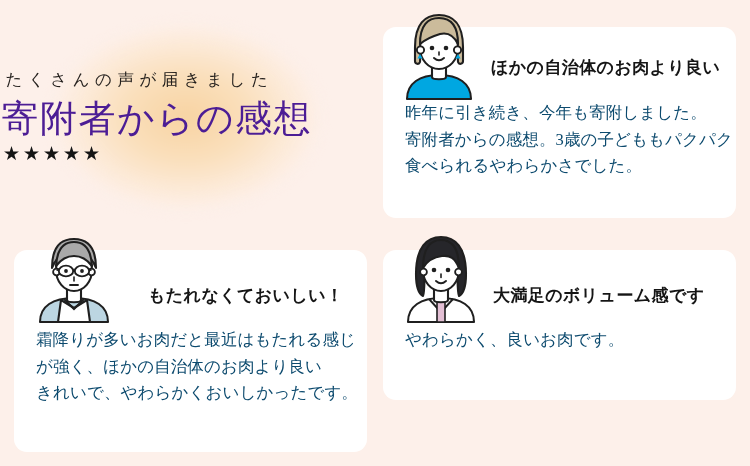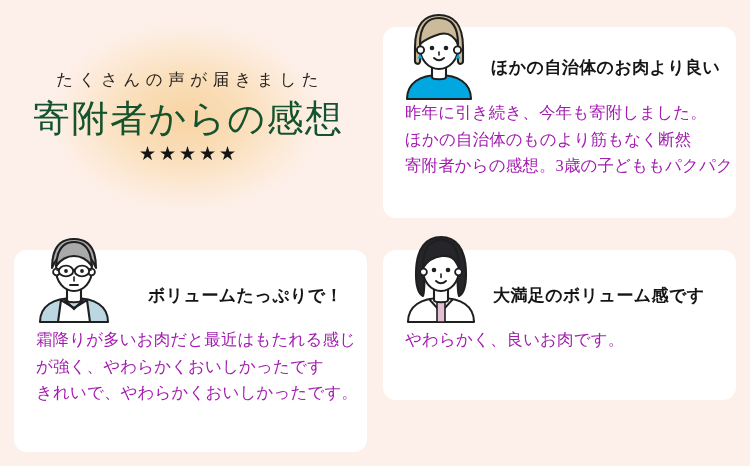--- a/index.html
+++ b/index.html
@@ -53,21 +53,20 @@
   }
 
   .title-inner {
     position: absolute;
     left: 0;
     top: 0;
     width: 375px;
     height: 233px;
     display: flex;
     flex-direction: column;
-    align-items: center;
     justify-content: center;
   }
 
   .eyebrow {
     font-family: "DejaVu Sans", "Liberation Sans", sans-serif;
     font-size: 16.5px;
     line-height: 1.1;
     letter-spacing: 5.5px;
     text-indent: 5.5px;
     color: #231f1c;
@@ -75,21 +74,21 @@
     margin-bottom: 9px;
   }
 
   .main-title {
     font-family: "Liberation Serif", "DejaVu Serif", serif;
     font-size: 37px;
     line-height: 1.15;
     letter-spacing: 1.5px;
     text-indent: 1.5px;
     font-weight: 400;
-    color: #14532d;
+    color: #4c1d95;
     white-space: nowrap;
     margin-bottom: 4px;
   }
 
   .stars {
     font-size: 17px;
     line-height: 1;
     letter-spacing: 3px;
     text-indent: 3px;
     color: #141414;
@@ -144,21 +143,21 @@
 
   .card-body {
     position: absolute;
     left: 22px;
     right: 16px;
     font-family: "Liberation Serif", "DejaVu Serif", serif;
     font-weight: 400;
     font-size: 16.5px;
     line-height: 1.62;
     letter-spacing: 0.1px;
-    color: #a21caf;
+    color: #0c4a6e;
   }
   #card-1 .card-body { top: 73px; }
   #card-2 .card-body { top: 77px; }
   #card-3 .card-body { top: 77px; }
 
   .card-body p { margin: 0; white-space: nowrap; }
 </style>
 </head>
 <body>
 
@@ -199,22 +198,22 @@
 
           <path d="M46 45 l0 3" stroke="#1f1f1f" stroke-width="1.6" stroke-linecap="round" fill="none"></path>
 
           <path d="M41 51 q5 4.5 10 0" stroke="#1f1f1f" stroke-width="1.9" fill="none" stroke-linecap="round"></path>
         </svg>
       </div>
       <div class="card-title">ほかの自治体のお肉より良い</div>
     </div>
     <div class="card-body">
       <p>昨年に引き続き、今年も寄附しました。</p>
-      <p>ほかの自治体のものより筋もなく断然</p>
       <p>寄附者からの感想。3歳の子どももパクパク</p>
+      <p>食べられるやわらかさでした。</p>
     </div>
   </div>
 
   <div class="card" id="card-2">
     <div class="card-head">
       <div class="avatar">
         <svg viewBox="0 0 92 92" xmlns="http://www.w3.org/2000/svg">
 
           <path d="M12 92 C12 76 25 68 46 68 C67 68 80 76 80 92 Z" fill="#bcd6e2" stroke="#1f1f1f" stroke-width="2.1" stroke-linejoin="round"></path>
 
@@ -240,25 +239,25 @@
           <path d="M61.2 40 L63.5 40" stroke="#1f1f1f" stroke-width="1.8"></path>
 
           <circle cx="38" cy="41" r="1.9" fill="#1f1f1f"></circle>
           <circle cx="54" cy="41" r="1.9" fill="#1f1f1f"></circle>
 
           <path d="M46 47 v4" stroke="#1f1f1f" stroke-width="1.6" stroke-linecap="round" fill="none"></path>
 
           <path d="M42 55 h8" stroke="#1f1f1f" stroke-width="1.9" stroke-linecap="round" fill="none"></path>
         </svg>
       </div>
-      <div class="card-title">ボリュームたっぷりで！</div>
+      <div class="card-title">もたれなくておいしい！</div>
     </div>
     <div class="card-body">
       <p>霜降りが多いお肉だと最近はもたれる感じ</p>
-      <p>が強く、やわらかくおいしかったです</p>
+      <p>が強く、ほかの自治体のお肉より良い</p>
       <p>きれいで、やわらかくおいしかったです。</p>
     </div>
   </div>
 
   <div class="card" id="card-3">
     <div class="card-head">
       <div class="avatar">
         <svg viewBox="0 0 92 92" xmlns="http://www.w3.org/2000/svg">
 
           <path d="M13 92 C13 76 26 68 46 68 C66 68 79 76 79 92 Z" fill="#ffffff" stroke="#1f1f1f" stroke-width="2.1" stroke-linejoin="round"></path>

